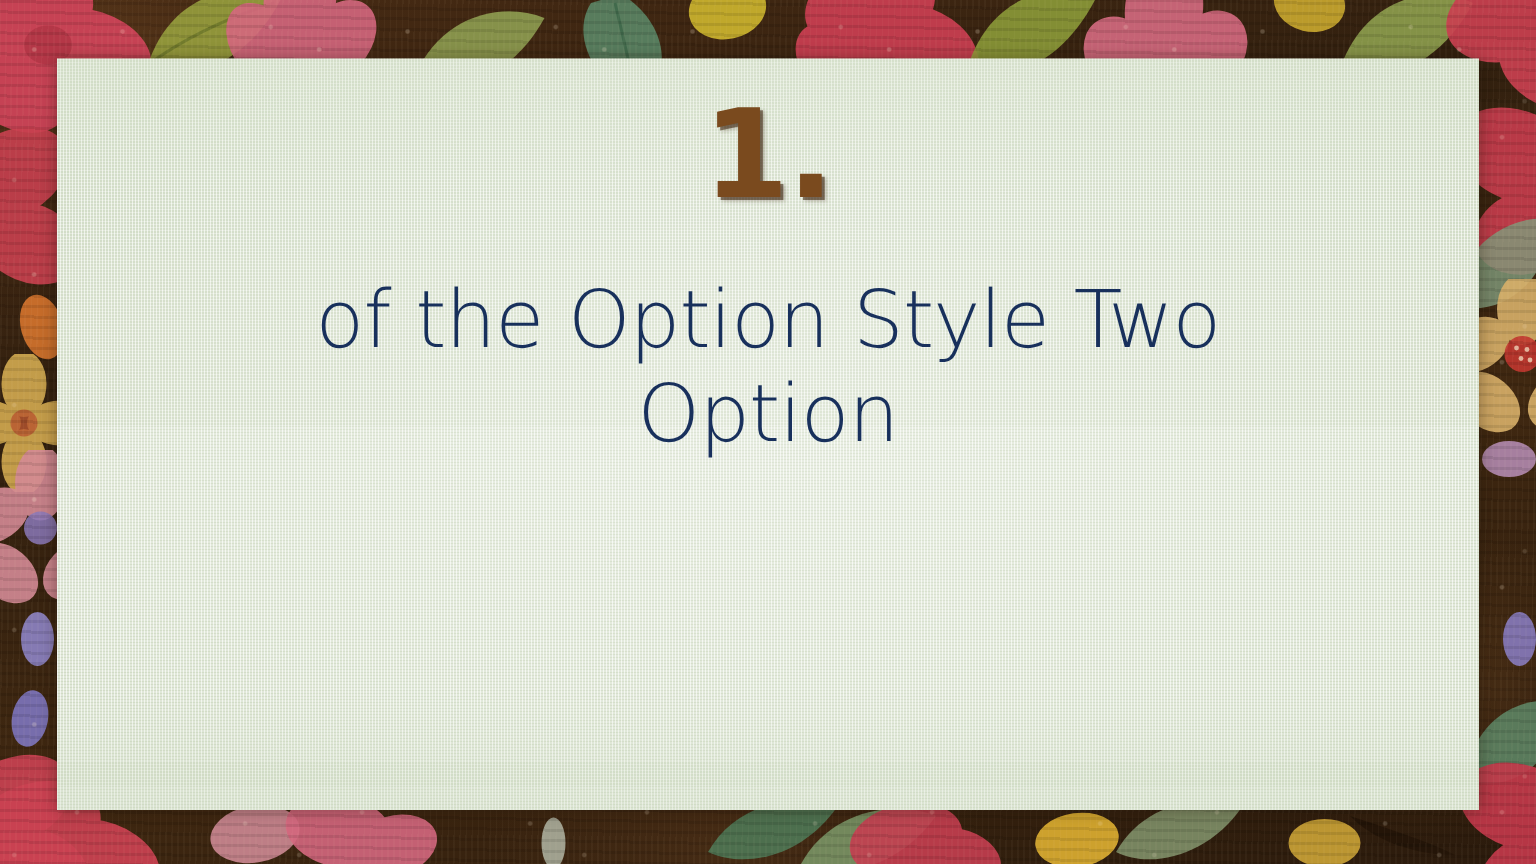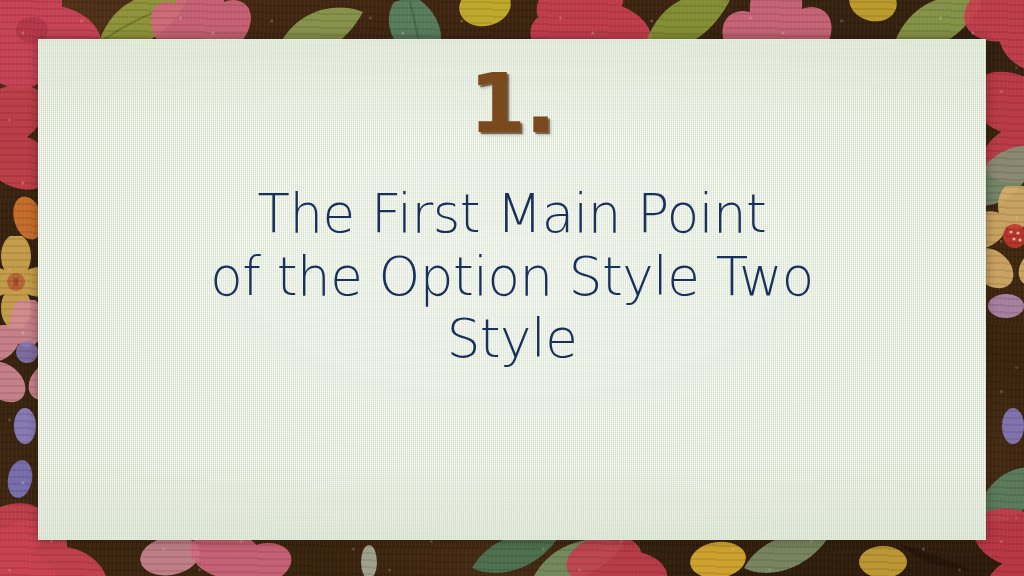--- a/index.html
+++ b/index.html
@@ -408,21 +408,20 @@
 
   <div id="card">
     <div class="linen"></div>
     <div class="vignette"></div>
 
     <div id="card-content">
 
       <div id="point-number">1.</div>
 
       <div id="headline">
-        <span class="hl-line">The First Main Point</span>
         <span class="hl-line">of the Option Style Two</span>
-        <span class="hl-line">Style</span>
+        <span class="hl-line">Option</span>
       </div>
 
     </div>
   </div>
 
 </div>
 
 </body></html>

